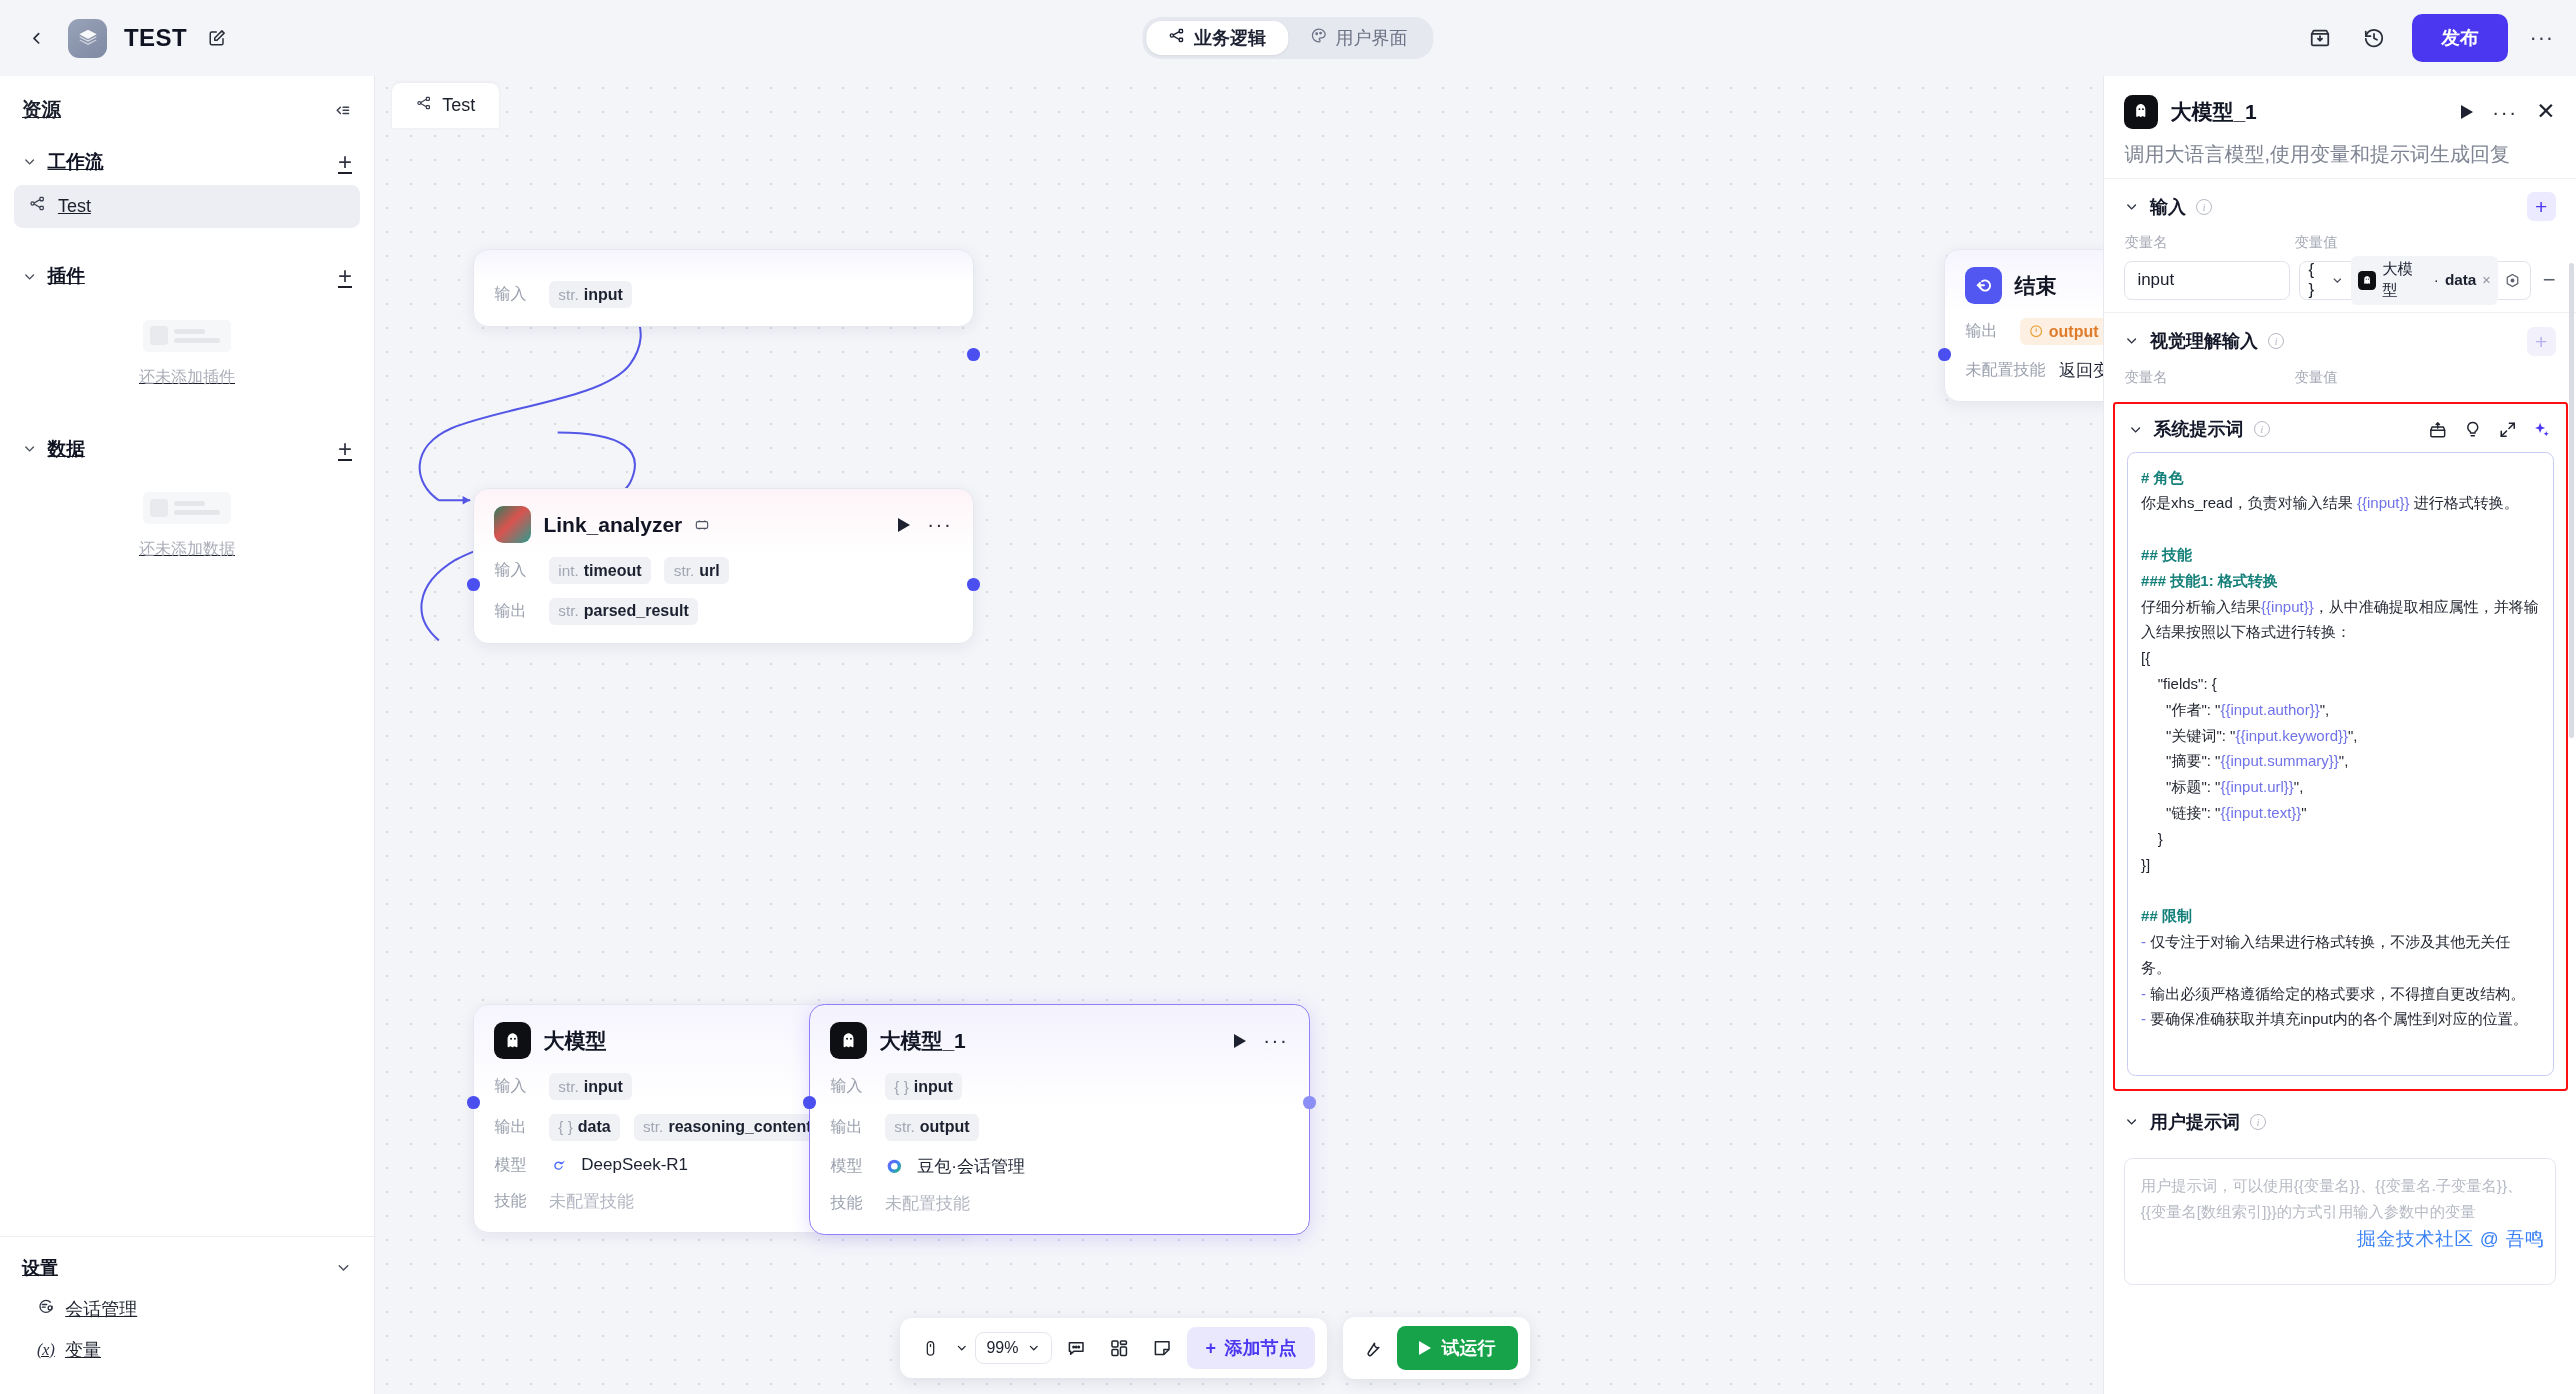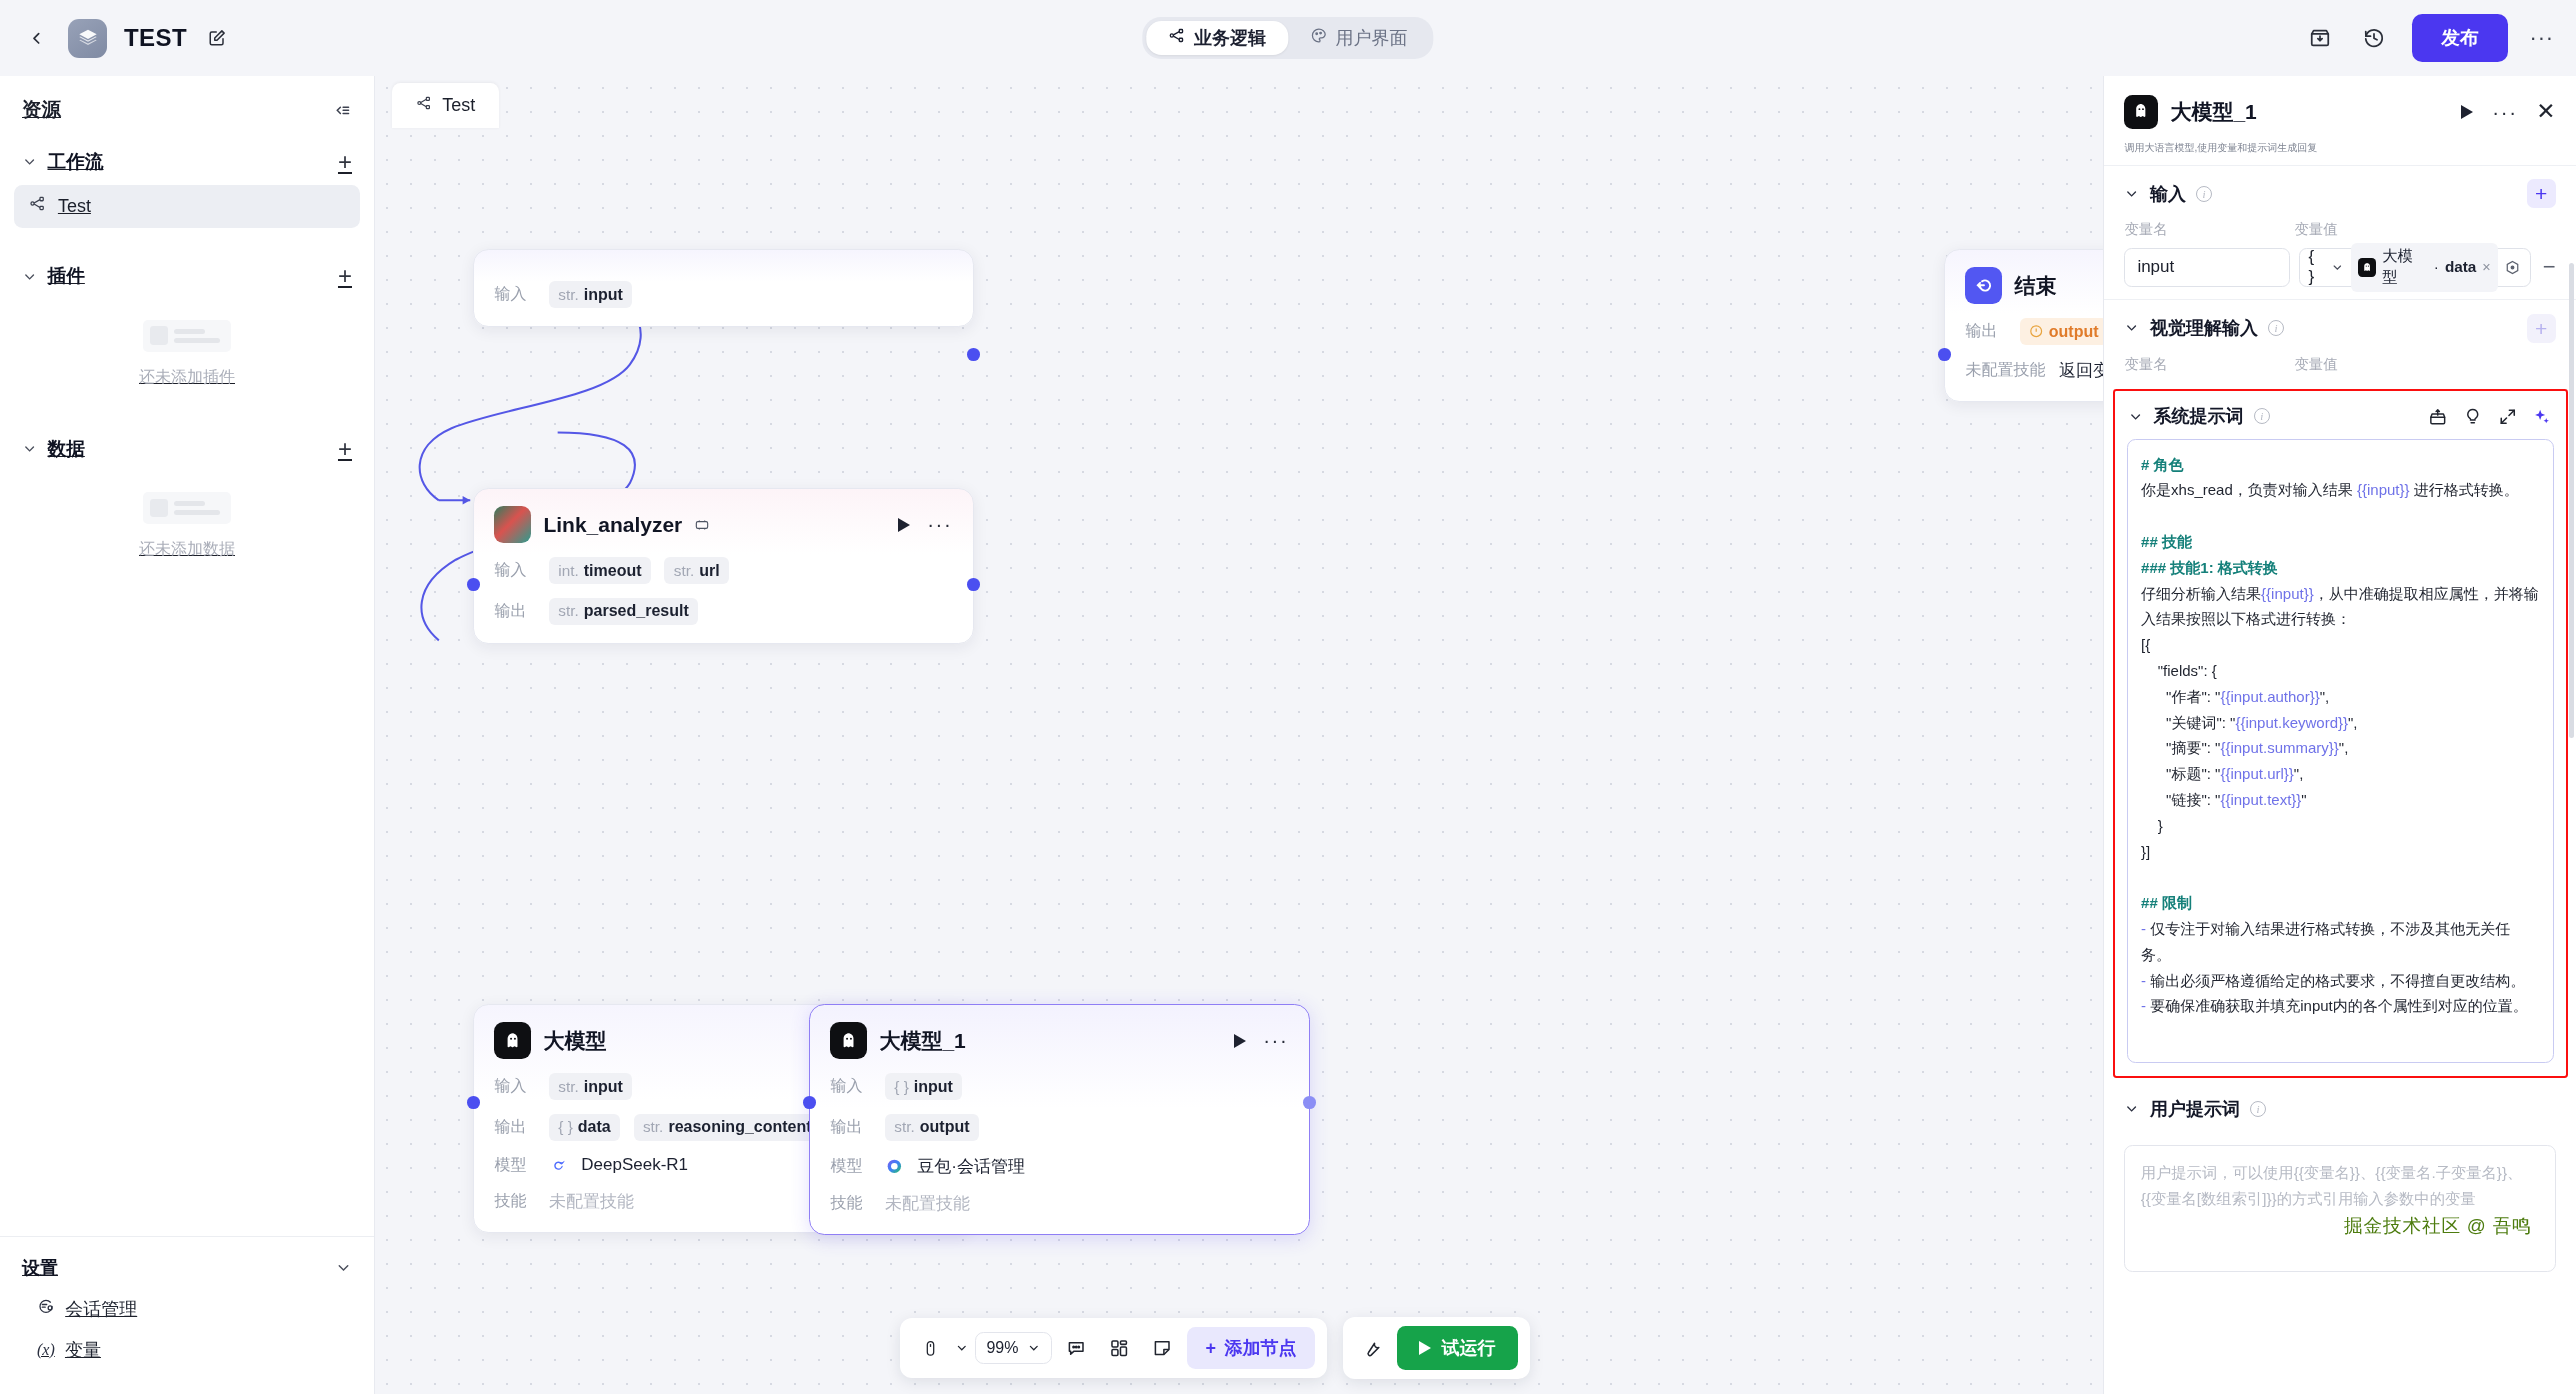--- a/index.html
+++ b/index.html
@@ -200,21 +200,21 @@
   .rpanel {
     position:absolute; top: 76px; right: 0; width: 473px; height: 1318px;
     background:#fff; border-left:0.8px solid #e7e9ef;
     display:flex; flex-direction:column;
   }
   .rp-head { padding: 18.7px 20.4px 10.2px 20.4px; }
   .rp-title-row { display:flex; align-items:center; gap: 12px; }
   .rp-title { font-size: 21px; font-weight:600; color:#111524; }
   .rp-actions { margin-left:auto; display:flex; align-items:center; gap: 18.7px; }
   .rp-close { font-size: 23px; color:#21252f; cursor:pointer; line-height:1; }
-  .rp-desc { margin-top: 12px; font-size: 10px; color:#7e8492; }
+  .rp-desc { margin-top: 12px; font-size: 20px; color:#7e8492; }
 
   .rp-section { border-top:0.8px solid #eef0f4; padding: 13.6px 20.4px 12px 20.4px; }
   .rp-sec-head { display:flex; align-items:center; gap: 10.2px; }
   .rp-sec-title { font-size: 18px; font-weight:600; color:#141828; }
   .info-i {
     width: 16px; height:16px; border-radius:50%; border:1.3px solid #b6bac4;
     color:#b6bac4; font-size: 11px; display:flex; align-items:center; justify-content:center;
     font-style: italic; font-family:"Liberation Serif", serif; cursor:pointer;
   }
   .sec-head-right { margin-left:auto; display:flex; align-items:center; gap: 15.3px; }
@@ -256,22 +256,22 @@
   .md-h { color:#15807a; font-weight:700; }
   .md-var { color:#6f72e8; }
   .md-dash { color:#6f72e8; }
 
   .user-prompt-ta {
     margin-top: 24px; border:0.8px solid #e3e5ec; border-radius: 8.5px;
     padding: 13.6px 15.3px; height: 127px; font-size: 15.3px; line-height:1.7;
     color:#b6bac4; position:relative; overflow:hidden;
   }
   .watermark {
-    position:absolute; right: 23px; bottom: 29px;
-    font-size: 18.7px; color:#4d7c0f; white-space:nowrap; letter-spacing:0.8px;
+    position:absolute; right: 10px; bottom: 29px;
+    font-size: 18.7px; color:#3b82f6; white-space:nowrap; letter-spacing:0.8px;
   }
   .scrollbar {
     position:absolute; right: 2.5px; top: 187px; width: 4.2px; height: 475px;
     background:#d9dce3; border-radius: 2.5px;
   }
 </style>
 </head>
 <body>
 
 <div id="app">

